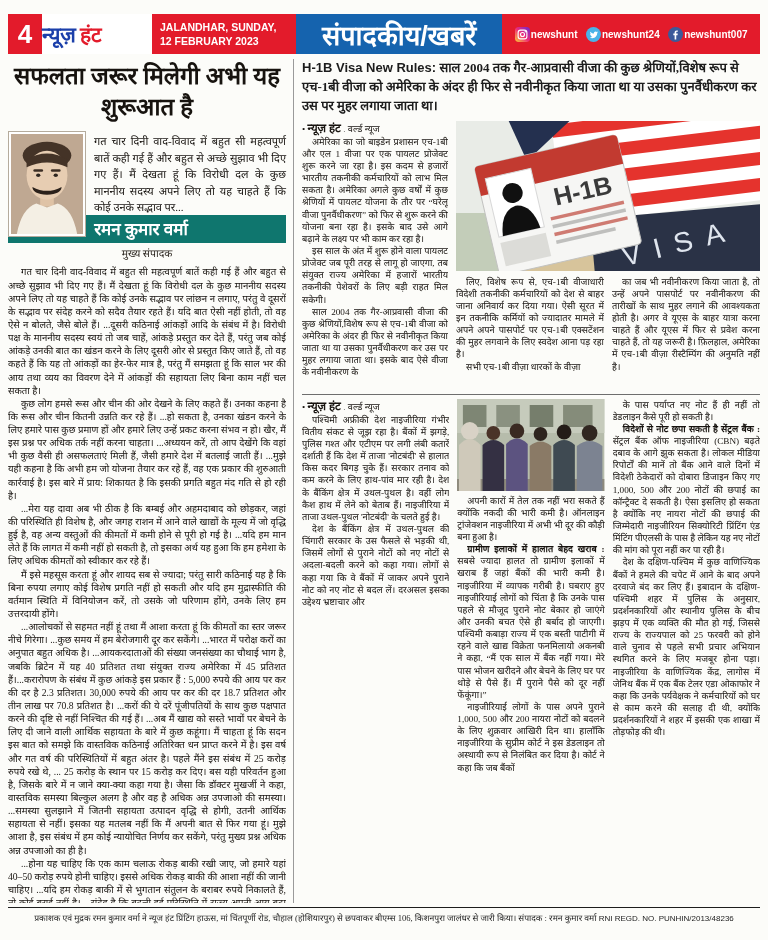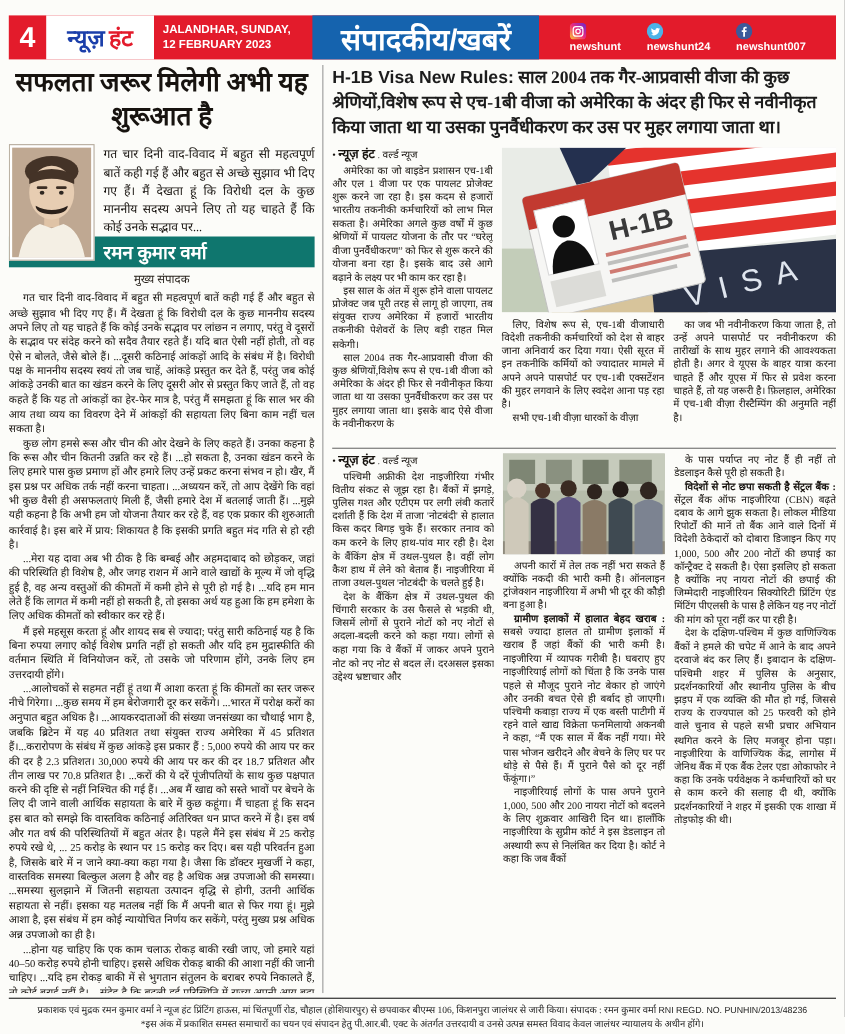--- a/index.html
+++ b/index.html
@@ -3,29 +3,29 @@
 <meta charset="utf-8">
 <style>
   html,body{margin:0;padding:0;background:#8a8a8a;}
   .page{width:768px;height:940px;margin:0 auto;background:#fcfcf9;overflow:hidden;
         box-sizing:border-box;padding:14px 8px 0;position:relative;color:#17130f;
         font-family:"Liberation Serif", serif;}
   
   .masthead{display:flex;height:40px;background:#e31b2b;align-items:stretch;}
   .pagenum{width:34px;color:#fff;font:700 26px "Liberation Sans",sans-serif;
            display:flex;align-items:center;justify-content:center;}
-  .logo-box{background:#fff;width:98px;display:flex;align-items:center;justify-content:center;
+  .logo-box{background:#fff;width:110px;display:flex;align-items:center;
             gap:4px;font:700 21px "Liberation Sans",sans-serif;flex:none;}
   .logo-blue{color:#1b3faa}.logo-red{color:#e31b2b}
   .dateline{color:#fff;font:700 10.5px/1.35 "Liberation Sans",sans-serif;display:flex;
             flex-direction:column;justify-content:center;padding:0 8px;width:128px;flex:none;border-radius:20px;}
   .section-banner{background:#1563ae;color:#fff;font:700 27px "Liberation Sans",sans-serif;
             display:flex;align-items:center;justify-content:center;padding:0 26px;flex:none;}
   .social{flex:1;display:flex;align-items:center;justify-content:space-evenly;padding:0 4px;}
-  .social-item{display:flex;flex-direction:column;align-items:flex-start;color:#fff;
+  .social-item{display:flex;flex-direction:row;align-items:center;color:#fff;
             font:700 10px "Liberation Sans",sans-serif;gap:1px;cursor:pointer;}
   .social-item svg{width:15px;height:15px;display:block;}
   
   .content{display:flex;margin-top:5px;height:844px;overflow:hidden;}
   .left-col{width:278px;flex:none;padding-right:7px;overflow:hidden;display:flex;flex-direction:column;}
   .divider-v{width:1px;background:#9a9a9a;flex:none;}
   .right-col{flex:1;padding-left:8px;overflow:hidden;display:flex;flex-direction:column;min-width:0;}
   
   .ed-headline{font-size:24px;font-weight:700;text-align:center;line-height:1.3;margin:2px 0 8px;}
   .ed-top{display:flex;gap:8px;align-items:flex-start;}
@@ -35,21 +35,21 @@
   .ed-intro{font-size:11px;line-height:1.5;text-align:justify;padding-top:2px;}
   .name-bar{background:#0f766e;color:#fff;font-weight:700;font-size:17px;text-align:center;
             padding:2px 12px 3px 0;margin-top:-22px;position:relative;z-index:1;}
   .ed-author-title{text-align:center;font-size:10.5px;margin:3px 0 5px;color:#2a241e;}
   .ed-body{flex:1;overflow:hidden;}
   .ed-body p{font-size:9.6px;line-height:1.37;text-align:justify;margin:0;text-indent:13px;}
   
   .a-headline{font-weight:700;text-align:center;line-height:1.25;margin:0 0 5px;}
   .a1-headline{font-size:27px;}
   .a2-headline{font-size:26px;margin-top:2px;}
-  .a1-subhead{font-size:16px;font-weight:700;line-height:1.45;margin:0 0 5px;color:#1c1c1c;}
+  .a1-subhead{font-size:13px;font-weight:700;line-height:1.45;margin:0 0 5px;color:#1c1c1c;}
   .latin{font-family:"Liberation Sans",sans-serif;}
   .byline{font-size:10.5px;margin:0 0 4px;text-indent:0 !important;}
   .byline b{font-size:11.5px;}
   .byline .dotsep{color:#555;}
   .a1-body{display:flex;gap:8px;height:266px;overflow:hidden;}
   .a1-col1{width:146px;flex:none;overflow:hidden;}
   .a1-right{flex:1;display:flex;flex-direction:column;min-width:0;}
   .a1-img{height:150px;margin-bottom:5px;overflow:hidden;}
   .a1-img svg,.a2-img svg{width:100%;height:100%;display:block;}
   .a1-cols{display:flex;gap:8px;flex:1;overflow:hidden;}
@@ -266,16 +266,15 @@
       </div>
 
     </div>
   </div>
 
   <div class="footer">
     <div>
       <span>प्रकाशक एवं मुद्रक रमन कुमार वर्मा ने न्यूज हंट प्रिंटिंग हाऊस, मां चिंतपूर्णी रोड, चौहाल (होशियारपुर) से छपवाकर बीएम्स 106, किशनपुरा जालंधर से जारी किया। संपादक : रमन कुमार वर्मा</span>
       <span class="rni">RNI REGD. NO. PUNHIN/2013/48236</span>
     </div>
-    <div>*इस अंक में प्रकाशित समस्त समाचारों का चयन एवं संपादन हेतु पी.आर.बी. एक्ट के अंतर्गत उत्तरदायी व उनसे उत्पन्न समस्त विवाद केवल जालंधर न्यायालय के अधीन होंगे।</div>
   </div>
 
 </div>
 
 </body></html>

